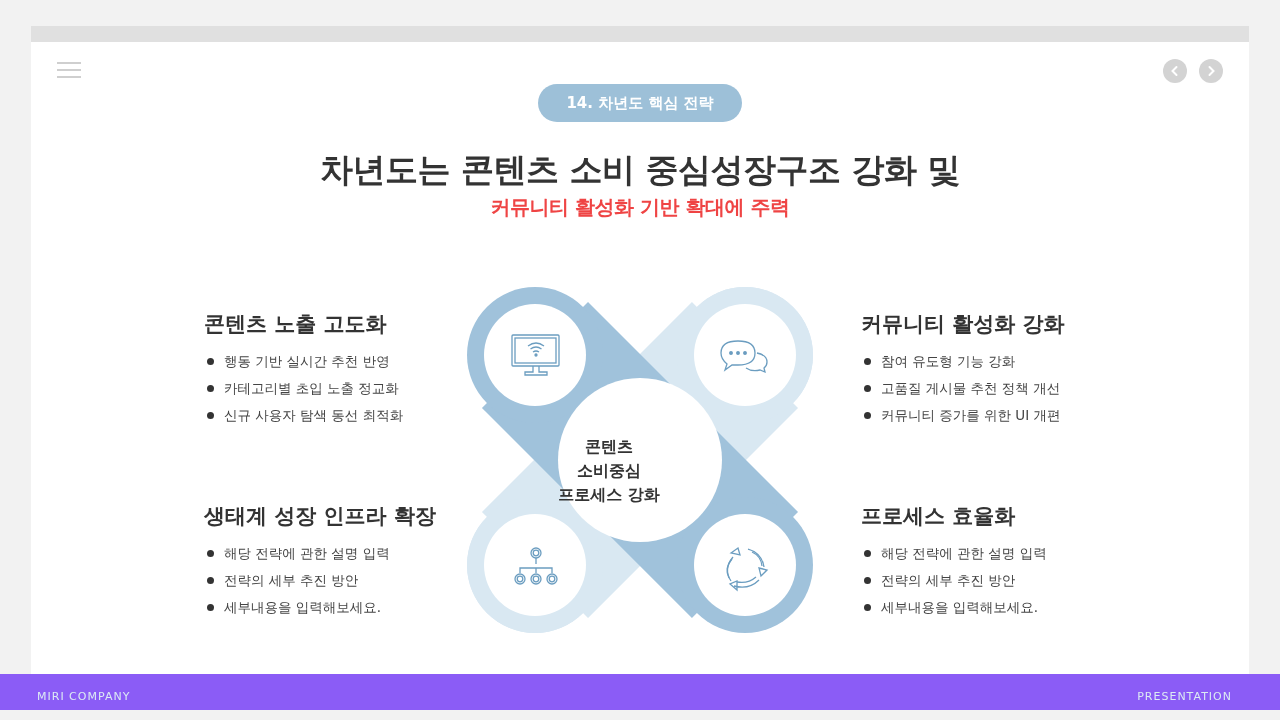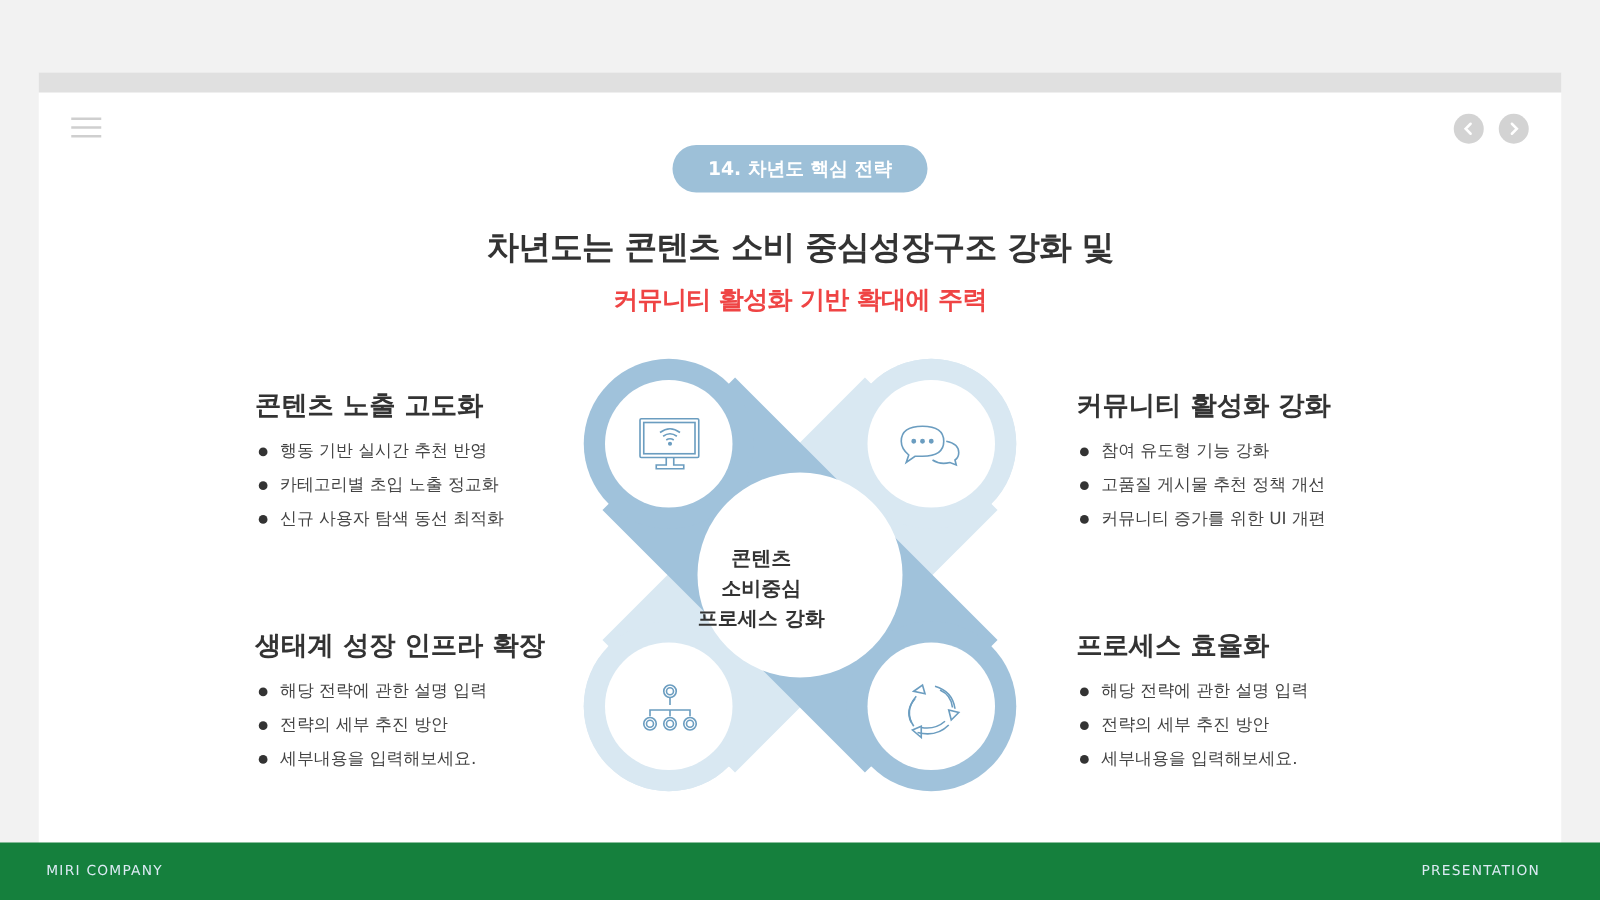--- a/index.html
+++ b/index.html
@@ -1,40 +1,40 @@
 <!DOCTYPE html>
 <html><head>
 <meta charset="utf-8">
 <style>
   html, body { margin:0; padding:0; }
   body { width:1280px; height:720px; background:#f2f2f2; position:relative; overflow:hidden;
          font-family:"DejaVu Sans", "Liberation Sans", sans-serif; }
-  .slide { position:absolute; left:31px; top:26px; width:1218px; height:648px; background:#ffffff;margin-top:32px; }
+  .slide { position:absolute; left:31px; top:26px; width:1218px; height:648px; background:#ffffff; }
   .topbar { position:absolute; left:0; top:0; width:100%; height:16px; background:#e0e0e0; }
   .menu { position:absolute; left:26px; top:36px; width:24px; height:18px; cursor:pointer; }
   .menu span { position:absolute; left:0; width:24px; height:2px; background:#cfcfcf; }
   .nav { position:absolute; top:33px; width:24px; height:24px; border-radius:50%; background:#d3d3d3;
          display:flex; align-items:center; justify-content:center; cursor:pointer; }
   .nav svg { width:12px; height:12px; }
   .badge { position:absolute; left:507px; top:58px; width:204px; height:38px; border-radius:19px;
            background:#9dc0d8; color:#fff; font-size:15px; font-weight:bold; display:flex;
            align-items:center; justify-content:center; }
-  .title1 { position:absolute; left:0; width:100%; top:122px; text-align:center; font-size:26px;
+  .title1 { position:absolute; left:0; width:100%; top:122px; text-align:center; font-size:33px;
             font-weight:bold; color:#333; letter-spacing:-0.5px; }
   .title2 { position:absolute; left:0; width:100%; top:168px; text-align:center; font-size:20px;
             font-weight:bold; color:#ef4444; letter-spacing:-0.5px; }
   .block { position:absolute; width:260px; }
   .block h3 { margin:0 0 14px 0; font-size:21px; font-weight:bold; color:#333; }
   .block ul { list-style:none; margin:0; padding:0; }
   .block li { position:relative; padding-left:20px; font-size:13.5px; color:#444; height:27px; line-height:18px; }
   .block li::before { content:""; position:absolute; left:3px; top:6px; width:7px; height:7px; border-radius:50%; background:#333; }
   .diagram { position:absolute; left:0; top:0; }
   .center-text { position:absolute; left:529px; top:400px; width:160px; text-align:center; font-size:16px;
                  font-weight:bold; color:#333; line-height:24px;margin-top:35px; }
-  .footer { position:absolute; left:0; top:674px; width:1280px; height:46px; background:#15803d; }
+  .footer { position:absolute; left:0; top:674px; width:1280px; height:36px; background:#8b5cf6; }
   .footer span { position:absolute; top:16px; font-size:11px; color:#dceaf4; letter-spacing:1px; }
 </style>
 </head>
 <body>
 
 <div class="slide">
   <div class="topbar"></div>
   <div class="menu">
     <span style="top:0"></span>
       <span style="top:7px"></span>

